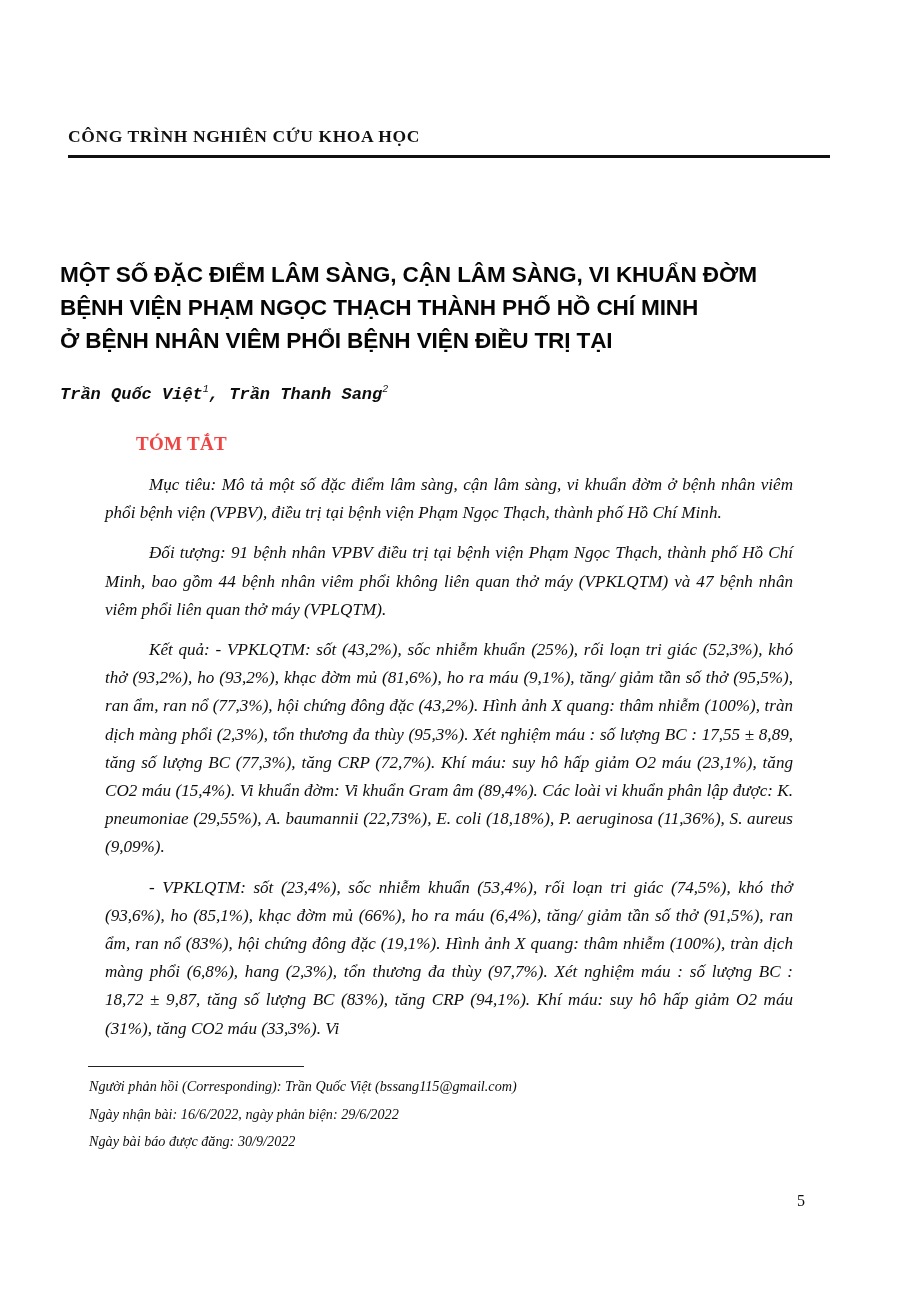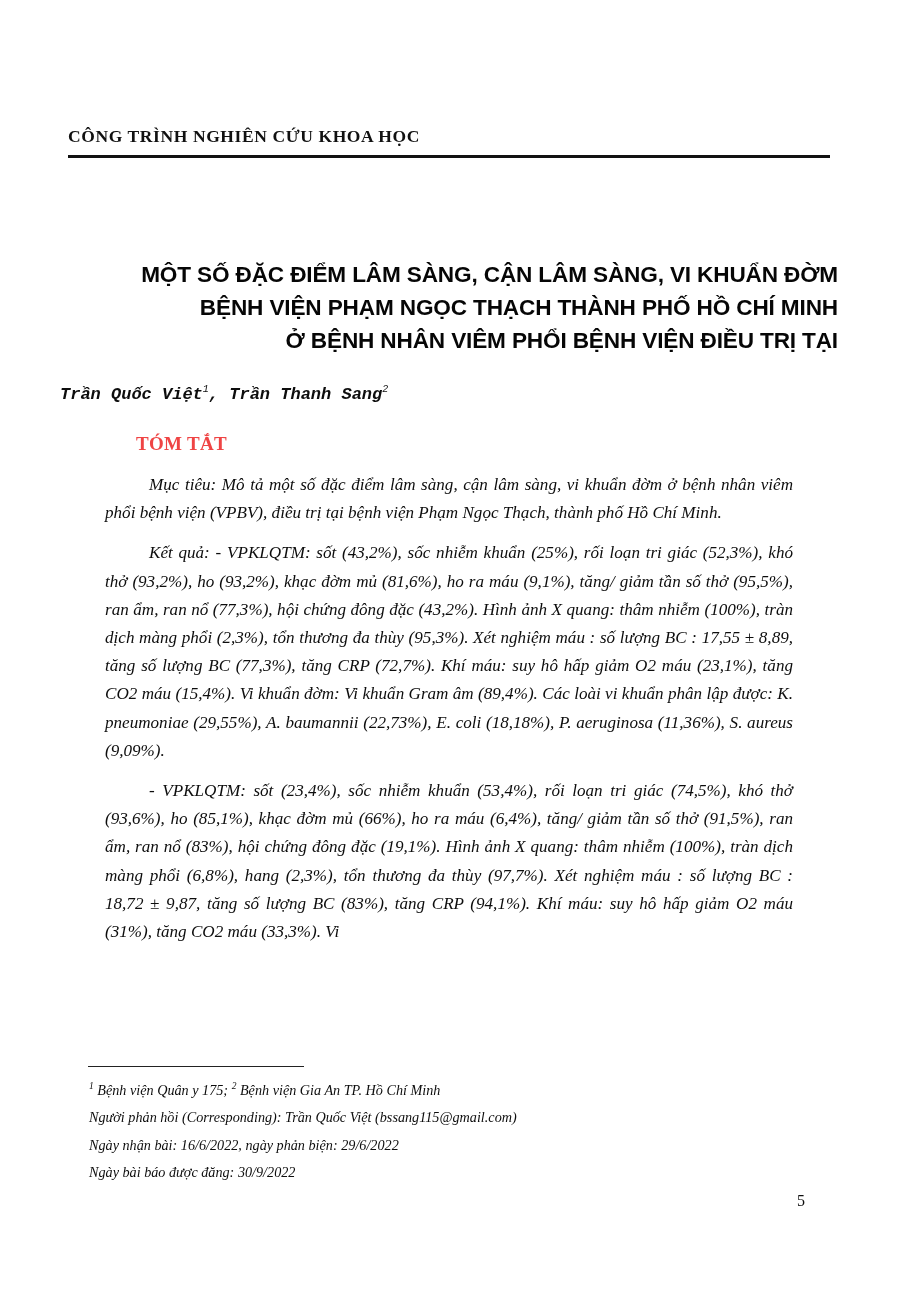--- a/index.html
+++ b/index.html
@@ -38,21 +38,21 @@
     height: 3px;
     background: #111111;
   }
 
   
   .title-block {
     position: absolute;
     left: 60px;
     top: 258px;
     width: 778px;
-    text-align: right;
+    text-align: left;
     font-family: "Liberation Sans", "DejaVu Sans", sans-serif;
     font-weight: bold;
     font-size: 22.6px;
     line-height: 33px;
     letter-spacing: -0.15px;
     color: #060606;
   }
   .title-line { display: block; white-space: nowrap; }
 
   
@@ -159,28 +159,28 @@
   </div>
 
   <div class="authors">
     <span>Trần Quốc Việt</span><sup>1</sup><span>, </span><span>Trần Thanh Sang</span><sup>2</sup>
   </div>
 
   <div class="abstract-heading">TÓM TẮT</div>
 
   <div class="abstract-body">
     <p>Mục tiêu: Mô tả một số đặc điểm lâm sàng, cận lâm sàng, vi khuẩn đờm ở bệnh nhân viêm phổi bệnh viện (VPBV), điều trị tại bệnh viện Phạm Ngọc Thạch, thành phố Hồ Chí Minh.</p>
+    <p>Đối tượng: 91 bệnh nhân VPBV điều trị tại bệnh viện Phạm Ngọc Thạch, thành phố Hồ Chí Minh, bao gồm 44 bệnh nhân viêm phổi không liên quan thở máy (VPKLQTM) và 47 bệnh nhân viêm phổi liên quan thở máy (VPLQTM).</p>
     <p>Kết quả: - VPKLQTM: sốt (43,2%), sốc nhiễm khuẩn (25%), rối loạn tri giác (52,3%), khó thở (93,2%), ho (93,2%), khạc đờm mủ (81,6%), ho ra máu (9,1%), tăng/ giảm tần số thở (95,5%), ran ẩm, ran nổ (77,3%), hội chứng đông đặc (43,2%). Hình ảnh X quang: thâm nhiễm (100%), tràn dịch màng phổi (2,3%), tổn thương đa thùy (95,3%). Xét nghiệm máu : số lượng BC : 17,55 ± 8,89, tăng số lượng BC (77,3%), tăng CRP (72,7%). Khí máu: suy hô hấp giảm O2 máu (23,1%), tăng CO2 máu (15,4%). Vi khuẩn đờm: Vi khuẩn Gram âm (89,4%). Các loài vi khuẩn phân lập được: K. pneumoniae (29,55%), A. baumannii (22,73%), E. coli (18,18%), P. aeruginosa (11,36%), S. aureus (9,09%).</p>
     <p>- VPKLQTM: sốt (23,4%), sốc nhiễm khuẩn (53,4%), rối loạn tri giác (74,5%), khó thở (93,6%), ho (85,1%), khạc đờm mủ (66%), ho ra máu (6,4%), tăng/ giảm tần số thở (91,5%), ran ẩm, ran nổ (83%), hội chứng đông đặc (19,1%). Hình ảnh X quang: thâm nhiễm (100%), tràn dịch màng phổi (6,8%), hang (2,3%), tổn thương đa thùy (97,7%). Xét nghiệm máu : số lượng BC : 18,72 ± 9,87, tăng số lượng BC (83%), tăng CRP (94,1%). Khí máu: suy hô hấp giảm O2 máu (31%), tăng CO2 máu (33,3%). Vi</p>
   </div>
 
   <div class="footnote-rule"></div>
 
   <div class="footnotes">
-    <div><sup>1</sup><span> Bệnh viện Quân y 175; </span><sup>2</sup><span> Bệnh viện Gia An TP. Hồ Chí Minh</span></div>
     <div>Người phản hồi (Corresponding): Trần Quốc Việt (bssang115@gmail.com)</div>
     <div>Ngày nhận bài: 16/6/2022, ngày phản biện: 29/6/2022</div>
     <div>Ngày bài báo được đăng: 30/9/2022</div>
   </div>
 
   <div class="page-number">5</div>
 
 </div>
 
 </body></html>

